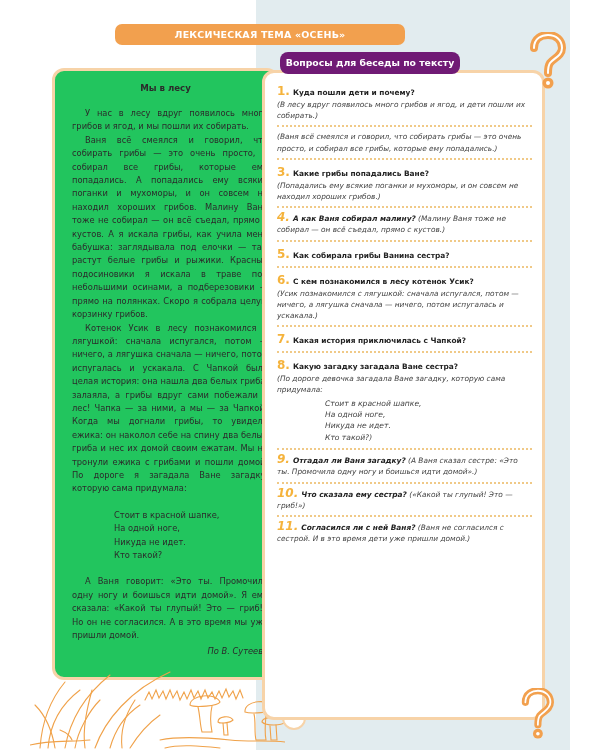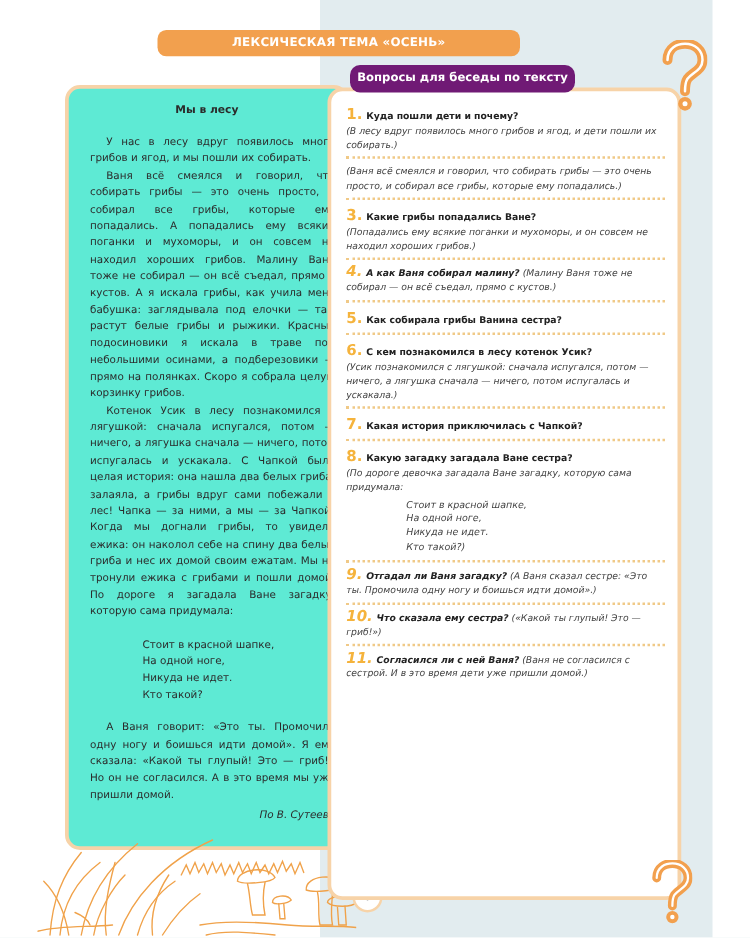--- a/index.html
+++ b/index.html
@@ -2,30 +2,30 @@
 <html><head>
 <meta charset="utf-8">
 <style>
   * { box-sizing: border-box; margin: 0; padding: 0; }
   html, body { width: 600px; height: 750px; overflow: hidden; background: #ffffff; }
   body { position: relative; font-family: "DejaVu Sans", "Liberation Sans", sans-serif; color: #2b2b2b; }
 
   .blue-panel { position: absolute; left: 256px; top: 0; width: 314px; height: 750px; background: #e2ecef; }
 
   .theme-bar {
-    position: absolute; left: 126px; top: 24px; width: 290px; height: 21px;
+    position: absolute; left: 115px; top: 24px; width: 290px; height: 21px;
     background: #f2a04e; border-radius: 7px;
     color: #fff; font-size: 9.5px; font-weight: bold; text-align: center; line-height: 21px;
     letter-spacing: 0.2px;
   }
 
   
   .story-card {
     position: absolute; left: 52px; top: 68px; width: 227px; height: 612px;
-    background: #5eead4; border: 3px solid #f7d3a8; border-radius: 12px;
+    background: #22c55e; border: 3px solid #f7d3a8; border-radius: 12px;
   }
   .story-title { position: absolute; left: 0; top: 12px; width: 100%; text-align: center; font-size: 8.6px; font-weight: bold; }
   .story-body { position: absolute; left: 17px; top: 36px; width: 196px; font-size: 8.3px; line-height: 13.4px; text-align: justify; }
   .story-body p { text-indent: 13px; }
   .poem { margin: 13px 0 13px 42px; }
   .poem div { line-height: 13.4px; }
   .author { text-align: right; font-style: italic; margin-top: 3px; }
 
   .grass { position: absolute; left: 30px; top: 660px; width: 255px; height: 90px; }
 

